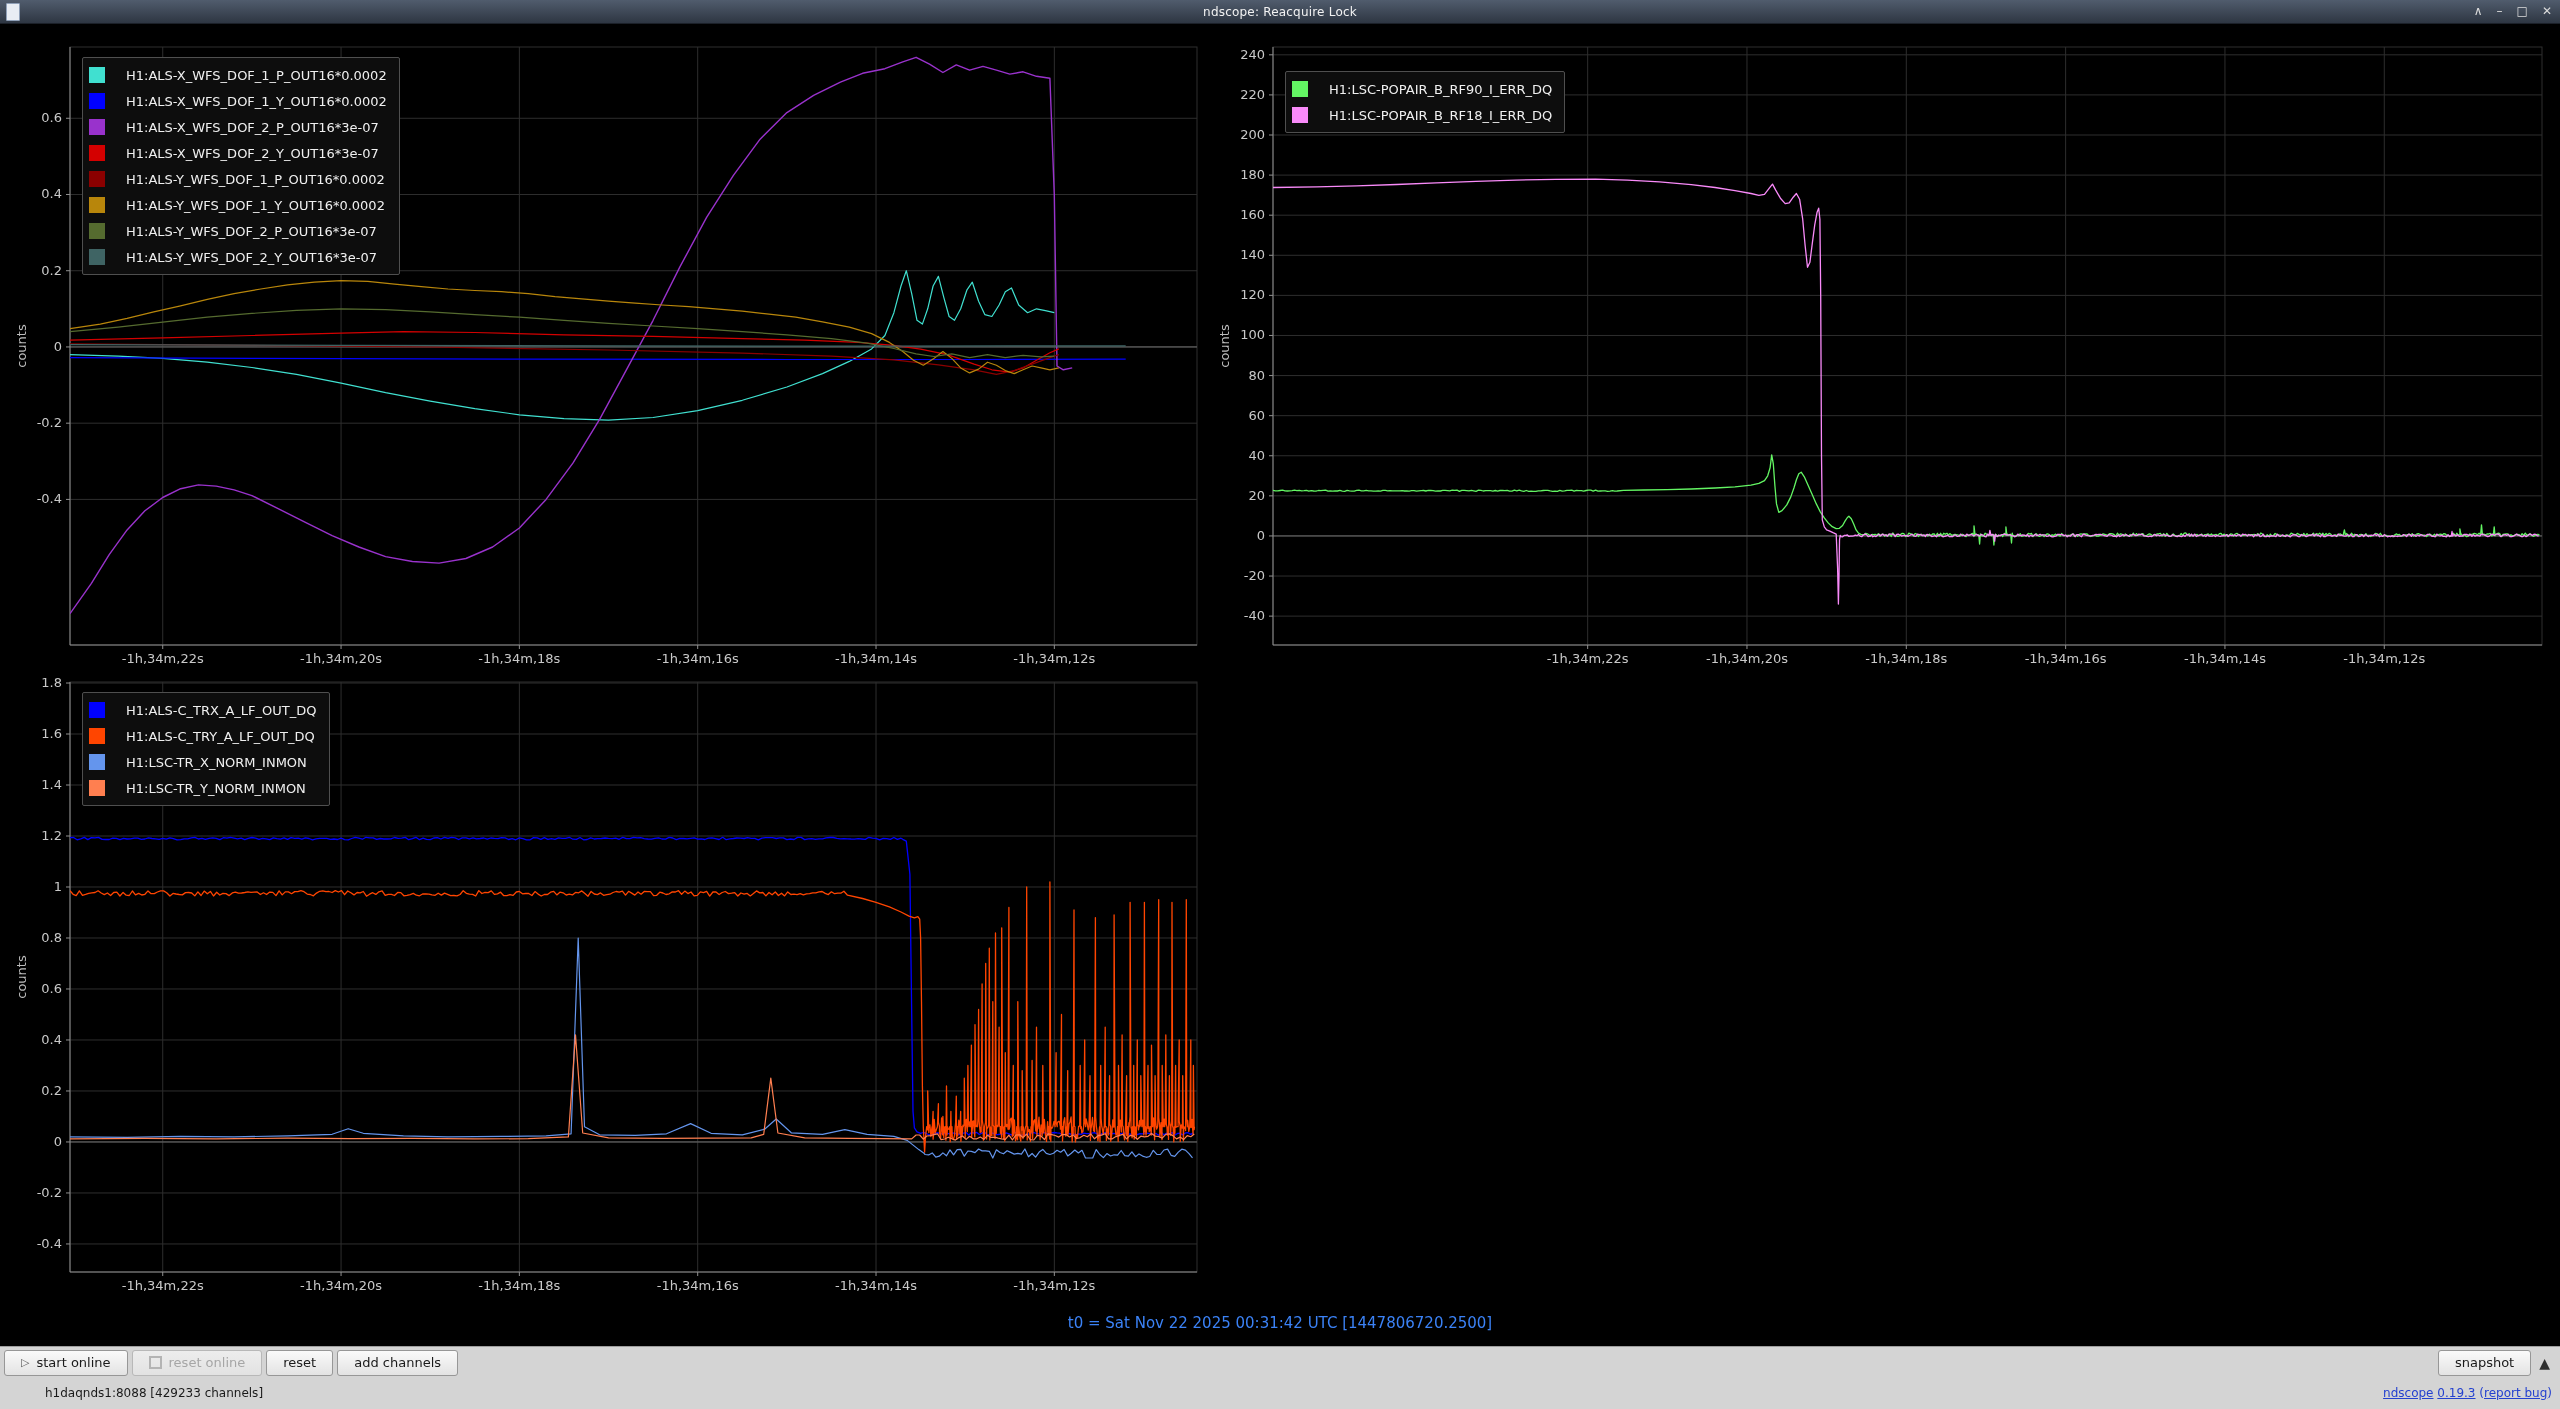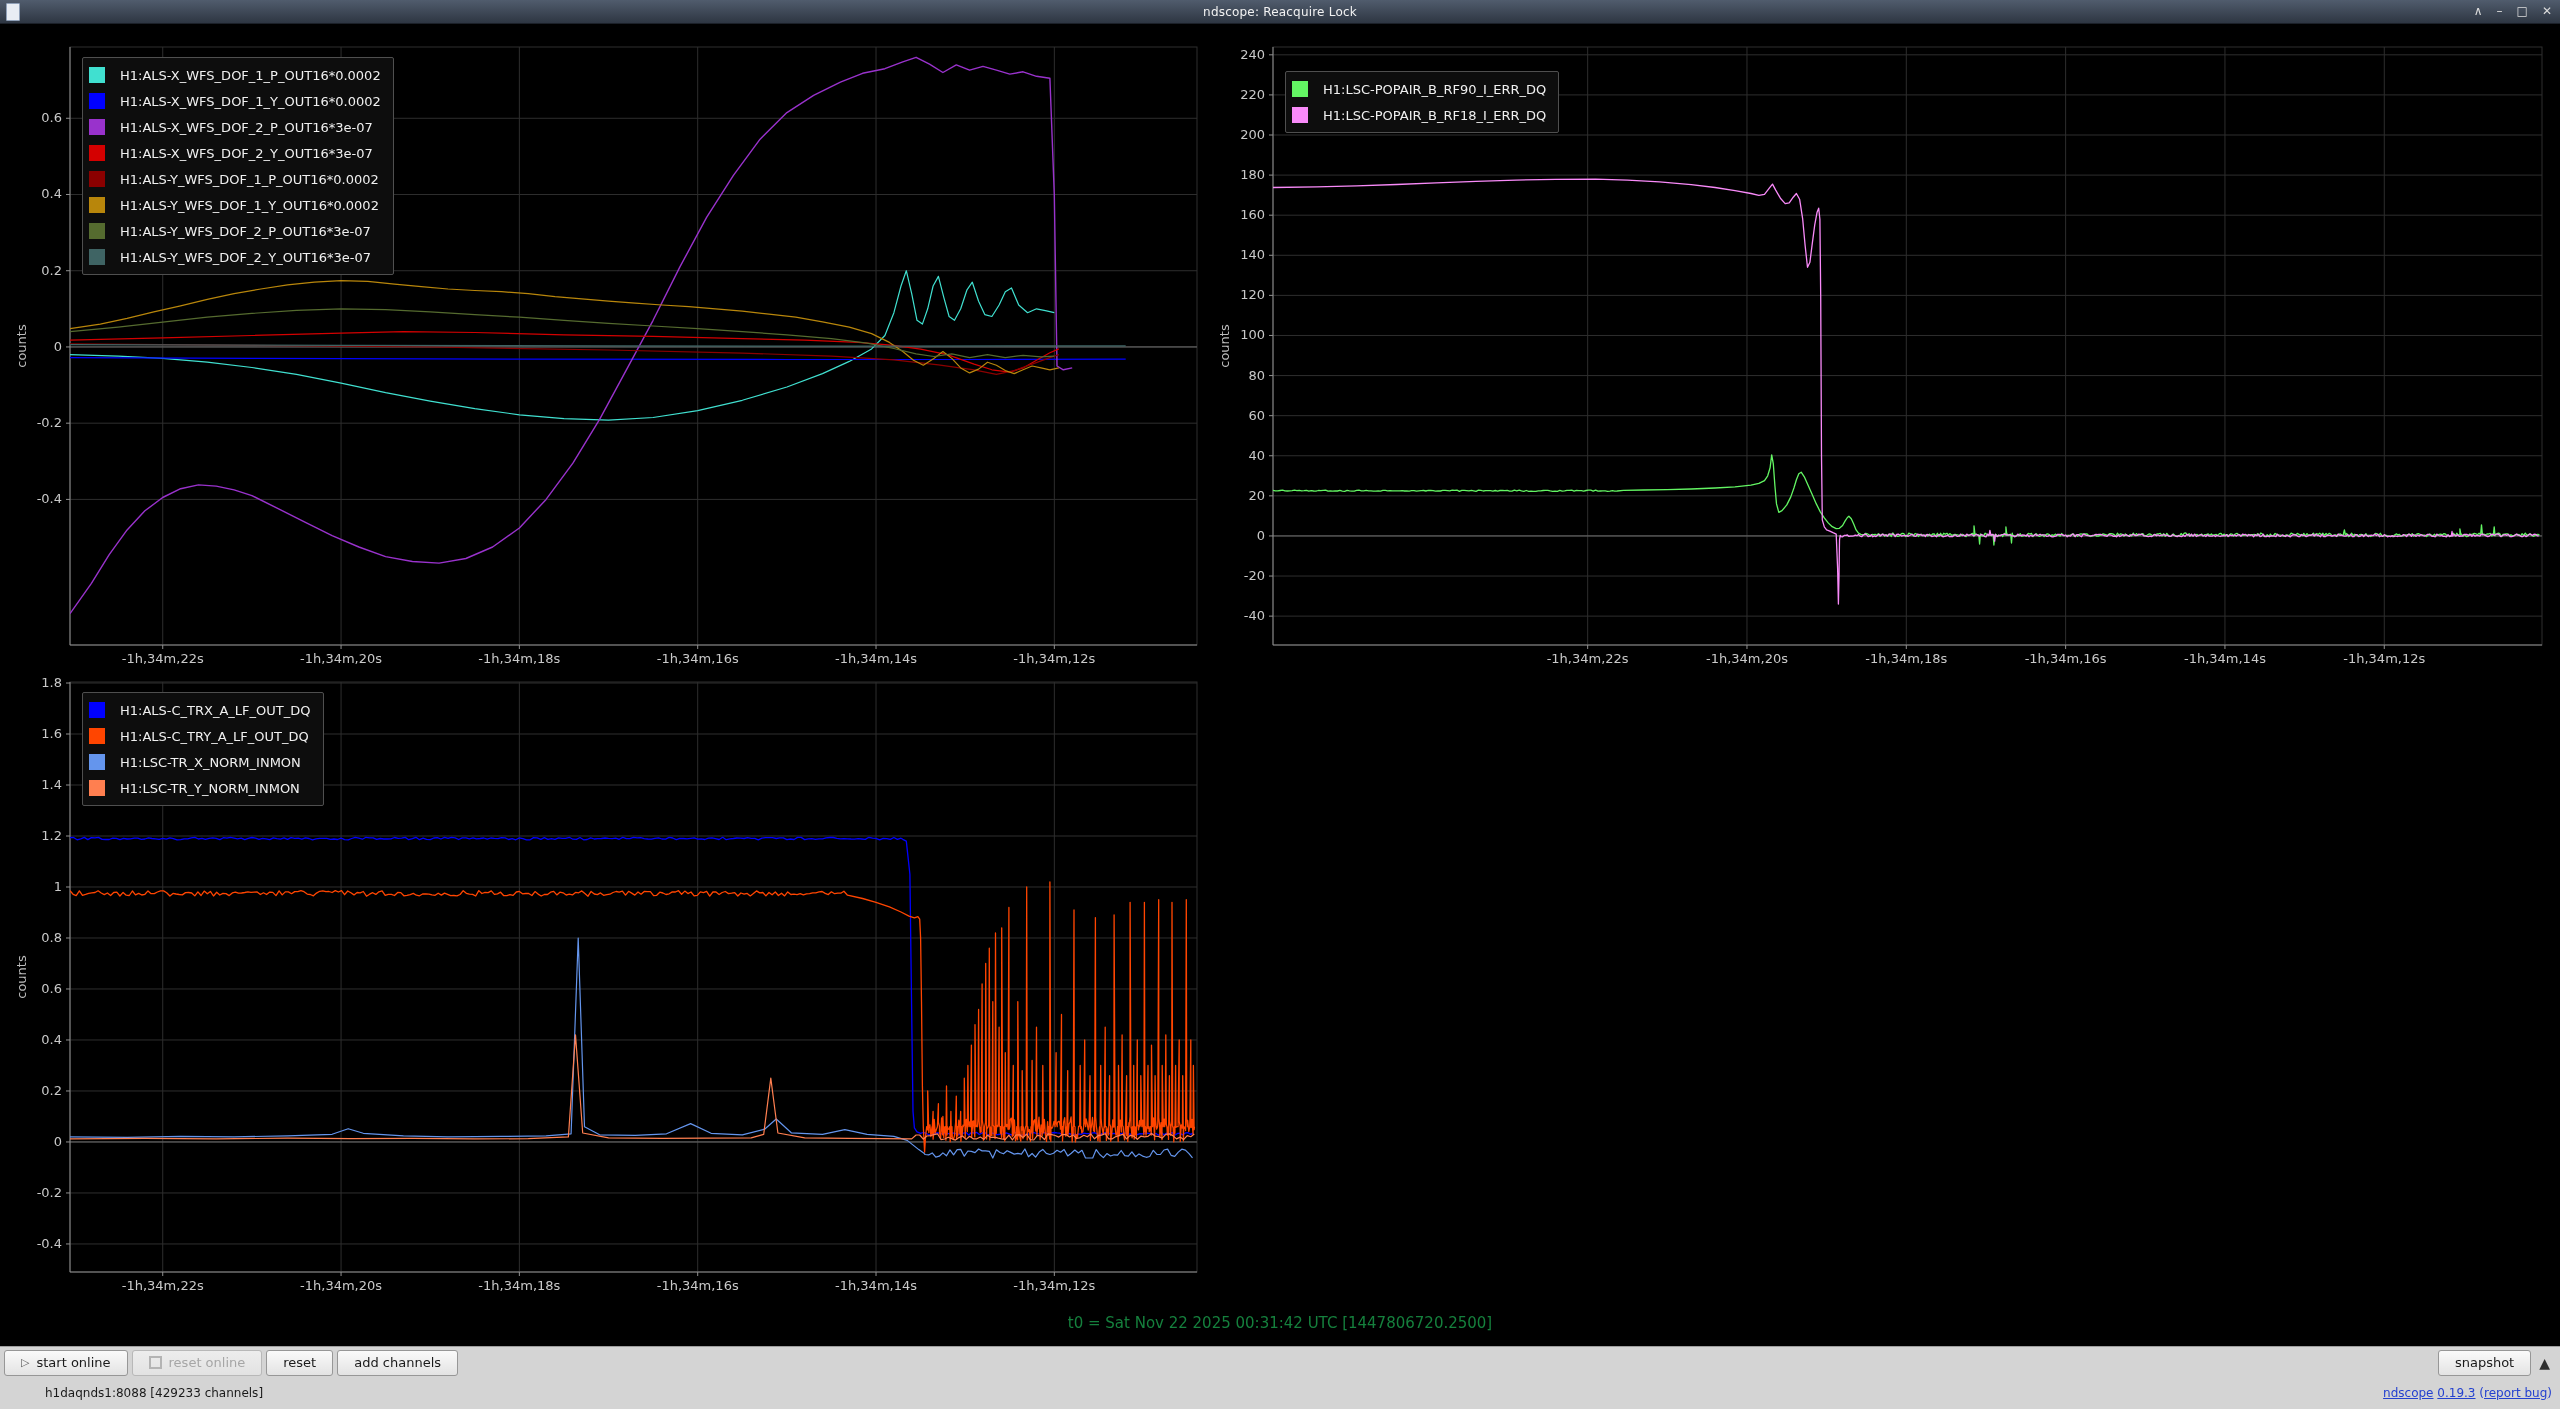--- a/index.html
+++ b/index.html
@@ -12,26 +12,26 @@
   #titlebar .win-icon{position:absolute;left:6px;top:3px;width:12px;height:16px;
     background:#e8edf4;border:1px solid #8fa0b8;border-radius:1px;}
   #titlebar .title{flex:1;text-align:center;font-weight:normal;letter-spacing:.2px;}
   #titlebar .controls{position:absolute;right:8px;top:0;height:23px;display:flex;gap:14px;align-items:center;color:#dcdcdc;font-size:12px;}
   #titlebar .controls span{cursor:default;line-height:23px;}
   
   #plot-svg{position:absolute;left:0;top:0;}
   
   .legend{position:absolute;background:#0d0d0d;border:1px solid #4f4f4f;border-radius:2px;
     padding:4px 12px 4px 6px;z-index:5;}
-  .legend-row{display:flex;align-items:center;gap:15px;height:26px;}
+  .legend-row{display:flex;align-items:center;gap:21px;height:26px;}
   .legend-swatch{width:16px;height:16px;flex:0 0 16px;}
   .legend-label{color:#f0f0f0;font-size:13px;white-space:nowrap;}
   
   #t0line{position:absolute;left:0;top:1314px;width:2560px;text-align:center;
-    color:#15803d;font-size:15px;}
+    color:#3b82f6;font-size:15px;}
   
   #toolbar{position:absolute;left:0;top:1346px;width:2560px;height:31px;background:#d4d4d4;
     border-top:1px solid #9e9e9e;display:flex;align-items:center;}
   .btn{background:linear-gradient(#fafafa,#e3e3e3);border:1px solid #979797;border-radius:3px;
     height:24px;display:inline-flex;align-items:center;justify-content:center;gap:7px;
     font-size:13px;color:#1a1a1a;padding:0 16px;margin-left:4px;}
   .btn .play-glyph{font-size:11px;color:#555;}
   .btn.disabled{color:#a6a6a6;border-color:#b8b8b8;background:linear-gradient(#ededed,#e2e2e2);}
   .stop-glyph{display:inline-block;width:9px;height:9px;border:2px solid #b4b4b4;}
   #toolbar .spacer{flex:1;}

